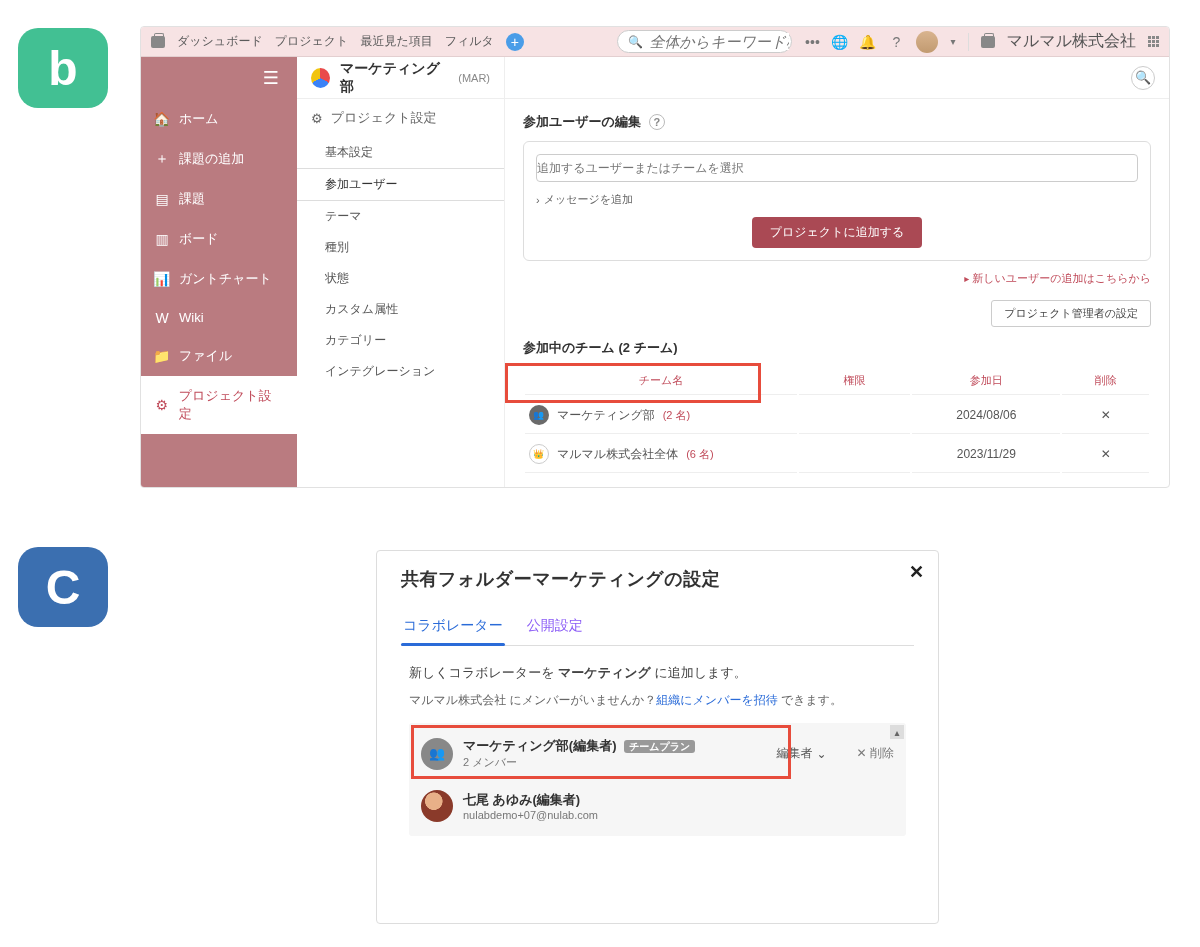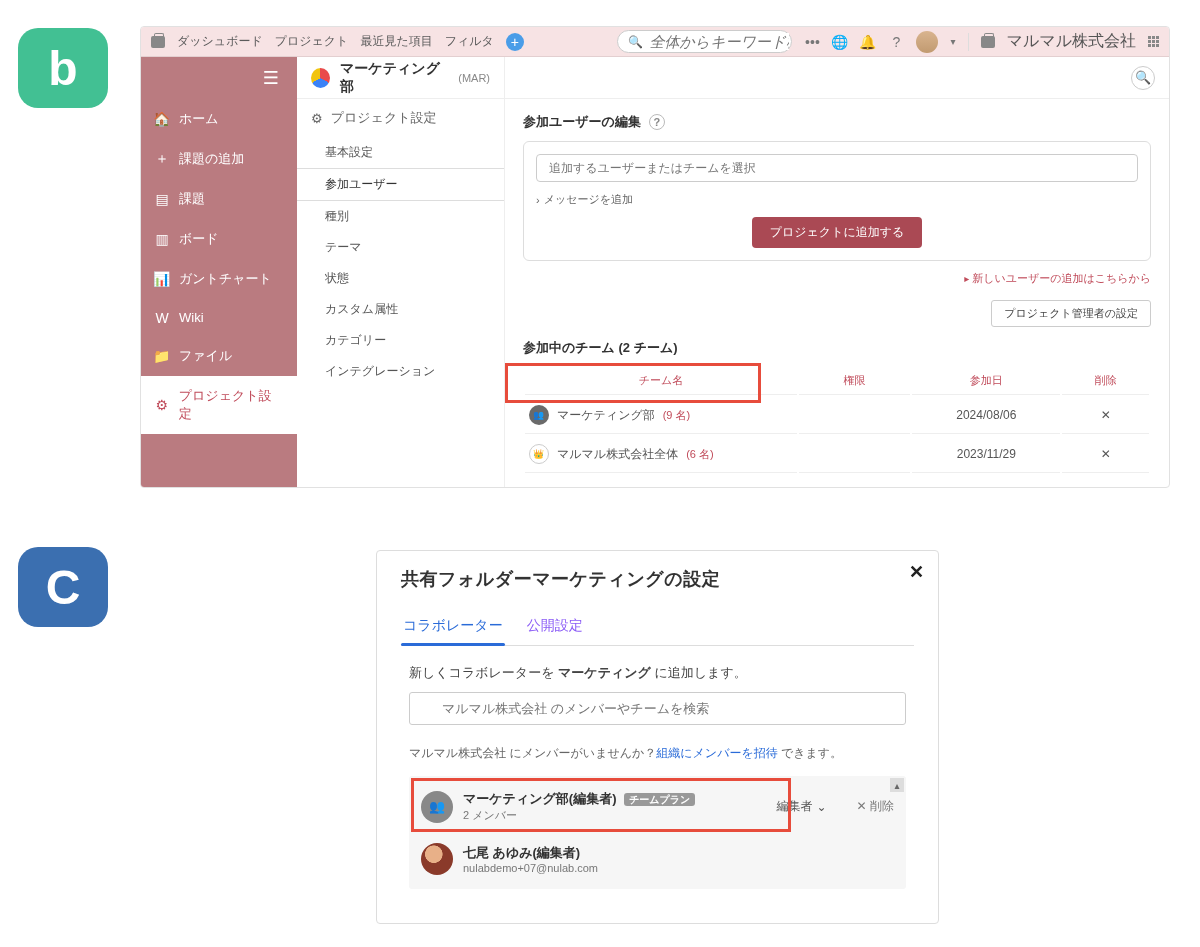--- a/index.html
+++ b/index.html
@@ -46,21 +46,21 @@
     .settings-list li { padding:7px 14px 7px 28px; font-size:12px; color:#555; cursor:pointer;}
     .settings-list li.active { background:#fff; border:1px solid #ddd; border-left:none; border-right:none; color:#333;}
 
     .main-col { flex:1; padding:0; position:relative; }
     .main-col .sub-header { height:42px; border-bottom:1px solid #eee; display:flex; align-items:center; justify-content:flex-end; padding:0 14px;}
     .main-col .search-circ { width:24px; height:24px; border:1px solid #ccc; border-radius:50%; display:flex; align-items:center; justify-content:center; color:#888; font-size:13px;}
     .main-content { padding:14px 18px; font-size:13px; color:#333;}
     .section-title { display:flex; align-items:center; gap:8px; font-weight:600; margin-bottom:10px;}
     .help-q { width:16px; height:16px; border:1px solid #bbb; border-radius:50%; display:flex; align-items:center; justify-content:center; font-size:11px; color:#888;}
     .add-box { border:1px solid #ddd; border-radius:6px; padding:12px; margin-bottom:10px; text-align:center; position:relative;}
-    .add-input { width:100%; border:1px solid #ccc; border-radius:4px; padding:6px 12px; font-size:12px; margin-bottom:10px; text-align:left;}
+    .add-input { width:100%; border:1px solid #ccc; border-radius:4px; padding:6px 0; font-size:12px; margin-bottom:10px; text-align:left;}
     .msg-link { font-size:11px; color:#666; text-align:left; display:flex; align-items:center; gap:4px; margin-bottom:10px;}
     .btn-primary { background:#aa4954; color:#fff; border:none; padding:7px 18px; border-radius:4px; font-size:12px; cursor:pointer;}
     .right-link { display:block; text-align:right; font-size:11px; color:#c04b5a; margin-bottom:14px;}
     .right-link:before { content:'▸ '; font-size:10px;}
     .btn-outline { float:right; border:1px solid #ccc; background:#fff; padding:5px 12px; font-size:11px; color:#444; border-radius:3px; cursor:pointer; margin-bottom:12px;}
     .clear { clear:both;}
     .teams-title { font-size:13px; font-weight:600; margin-bottom:8px;}
     .table { width:100%; font-size:12px;}
     .table th { color:#c04b5a; font-weight:400; padding:6px 4px; border-bottom:1px solid #eee; text-align:center; font-size:11px;}
     .table th:first-child { text-align:center; }
@@ -189,22 +189,22 @@
           <span class="title">マーケティング部</span>
           <span class="code">(MAR)</span>
         </div>
         <div class="settings-head">
           <span>⚙</span>
           <span>プロジェクト設定</span>
         </div>
         <ul class="settings-list">
           <li>基本設定</li>
           <li class="active">参加ユーザー</li>
+          <li>テーマ</li>
           <li>種別</li>
-          <li>テーマ</li>
           <li>状態</li>
           <li>カスタム属性</li>
           <li>カテゴリー</li>
           <li>インテグレーション</li>
         </ul>
       </div>
 
       <div class="main-col">
         <div class="sub-header">
           <span class="search-circ">🔍</span>
@@ -234,21 +234,21 @@
                 <th style="width:24%">参加日</th>
                 <th style="width:14%">削除</th>
               </tr>
             </thead>
             <tbody>
               <tr>
                 <td>
                     <div class="team-name-cell">
                       <span class="team-ava">👥</span>
                       <span>マーケティング部</span> 
-                      <span class="count-txt">(9 名)</span>
+                      <span class="count-txt">(2 名)</span>
                     </div>
                   </td>
                 <td></td>
                 <td style="text-align:center">2024/08/06</td>
                 <td class="x-btn">✕</td>
               </tr>
               <tr>
                 <td>
                     <div class="team-name-cell">
                       <span class="team-ava" style="background:#fff;color:#888;border:1px solid #ccc">👑</span>
@@ -273,24 +273,20 @@
     <span class="close-x">✕</span>
     <h2>共有フォルダーマーケティングの設定</h2>
     <div class="tabs">
       <div class="tab active">コラボレーター</div>
       <div class="tab">公開設定</div>
     </div>
     <div class="collab-body">
       <p class="add-text">
         <span>新しくコラボレーターを </span><b>マーケティング</b><span> に追加します。</span>
       </p>
-      <div class="search2-wrap">
-        <span class="mag">🔍</span>
-        <input class="search2" placeholder="マルマル株式会社 のメンバーやチームを検索" style="">
-      </div>
       <p class="invite-text">
         <span>マルマル株式会社 にメンバーがいませんか？</span><a>組織にメンバーを招待</a><span> できます。</span>
       </p>
       <div class="member-list">
         <span class="scroll-hint">▴</span>
         <div class="member-row">
           <span class="mem-ava">👥</span>
           <div class="mem-info">
             <div class="mem-name">
               <span>マーケティング部</span><span>(編集者)</span>

